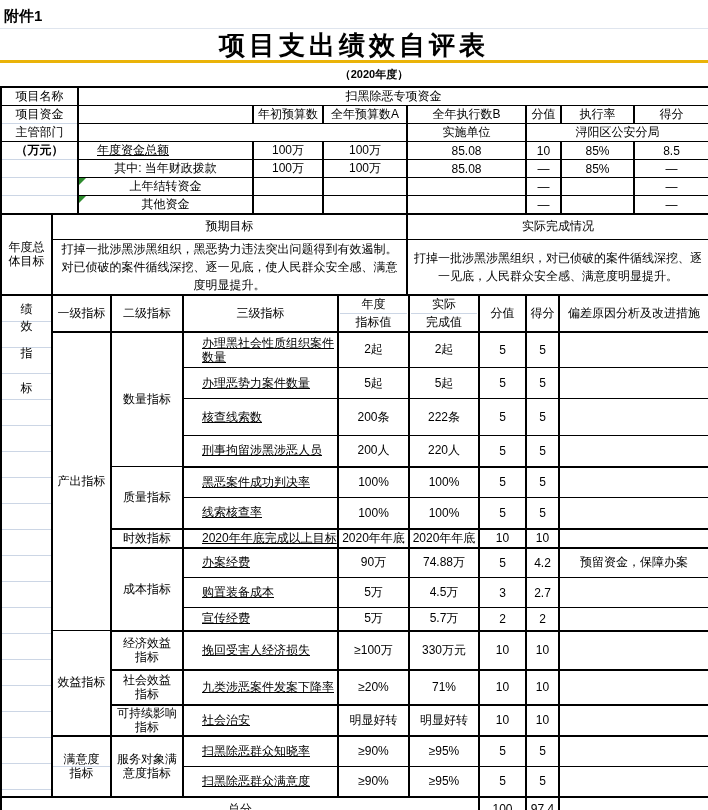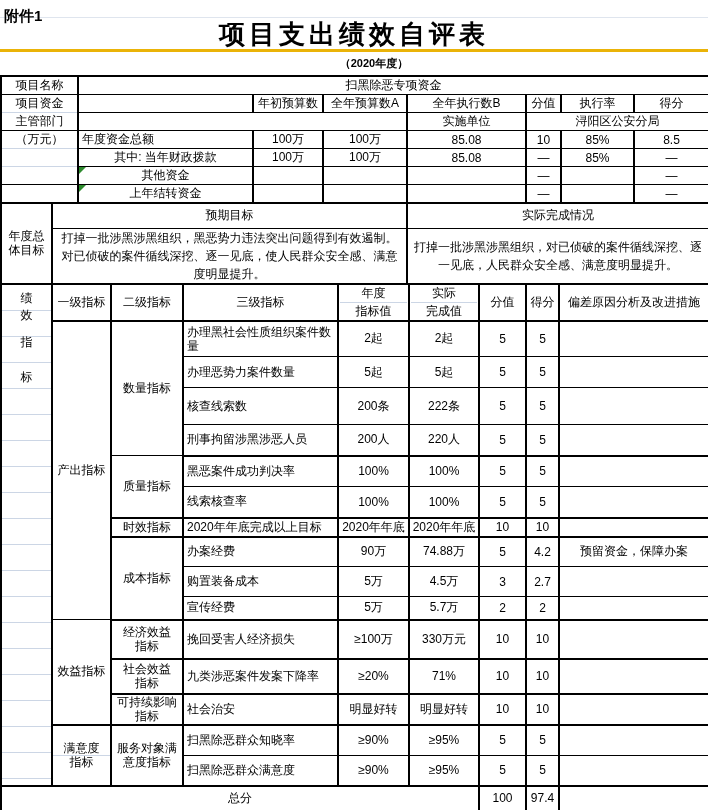--- a/index.html
+++ b/index.html
@@ -1,39 +1,39 @@
 <!DOCTYPE html>
 <html><head>
 <meta charset="utf-8">
 <style>
   html,body { margin:0; padding:0; background:#ffffff; }
   body { font-family:"Liberation Sans", sans-serif; color:#000; }
   .page { width:708px; height:810px; background:#fff; overflow:hidden; position:relative; }
 
   
-  .attach-row { height:18px; box-sizing:border-box; border-bottom:1px solid #dfe5ee;
+  .attach-row { height:29px; box-sizing:border-box; border-bottom:1px solid #dfe5ee;
                 font-size:15px; font-weight:bold; padding:7px 0 0 4px; }
   .title-row  { height:34px; box-sizing:border-box; border-bottom:3px solid #eab308;
                 text-align:center; font-size:26px; font-weight:bold; line-height:33px; letter-spacing:4px; }
   .sub-row    { height:23px; box-sizing:border-box; text-align:center; font-size:11px;
                 font-weight:bold; line-height:22px;padding-left:40px; }
 
   table { border-collapse:collapse; table-layout:fixed; width:708px; background:#fff; }
   table { border:2px solid #000; }
   td { border-top:1px solid #000; border-bottom:1px solid #000;
        border-left:2px solid #000; border-right:2px solid #000;
        font-size:12px; text-align:center; vertical-align:middle;
        padding:0 1px; overflow:hidden; box-sizing:border-box; }
   .t2 { margin-top:-2px; }            
 
-  .tl  { text-align:left; padding-left:3px; }
+  .tl  { text-align:left; padding-left:18px;text-decoration:underline; }
   .bb2 { border-bottom-width:2px; }
   .bt2 { border-top-width:2px; }
   .fb  { border-bottom:1px solid #ccd6e5; }   
-  .ft  { border-top:1px solid #ccd6e5; }
+  .ft  { border-top:1px solid #ccd6e5;font-weight:bold; }
   .pl  { white-space:pre-line; line-height:14px;margin-left:36px; }
   .nw  { white-space:nowrap; }
   .rel { position:relative; }
   .goaltxt { line-height:18px; padding:0 4px; }
 
   
   .hsplit div { line-height:17px; }
   .hsplit div:first-child { border-bottom:1px solid #ccd6e5; }
 
   
@@ -106,37 +106,37 @@
       <td class="fb ft"></td>
       <td>其中: 当年财政拨款</td>
       <td>100万</td>
       <td>100万</td>
       <td>85.08</td>
       <td>—</td>
       <td>85%</td>
       <td>—</td>
     </tr>
     <tr style="height:18px">
+      <td class="fb ft"></td>
+      <td class="rel">
+        <span class="tri"></span>
+        <span>上年结转资金</span>
+      </td>
+      <td></td>
+      <td></td>
+      <td></td>
+      <td>—</td>
+      <td></td>
+      <td>—</td>
+    </tr>
+    <tr style="height:18px">
       <td class="ft"></td>
       <td class="rel">
         <span class="tri"></span>
         <span>其他资金</span>
-      </td>
-      <td></td>
-      <td></td>
-      <td></td>
-      <td>—</td>
-      <td></td>
-      <td>—</td>
-    </tr>
-    <tr style="height:18px">
-      <td class="fb ft"></td>
-      <td class="rel">
-        <span class="tri"></span>
-        <span>上年结转资金</span>
       </td>
       <td></td>
       <td></td>
       <td></td>
       <td>—</td>
       <td></td>
       <td>—</td>
     </tr>
   </tbody>
     </table>

